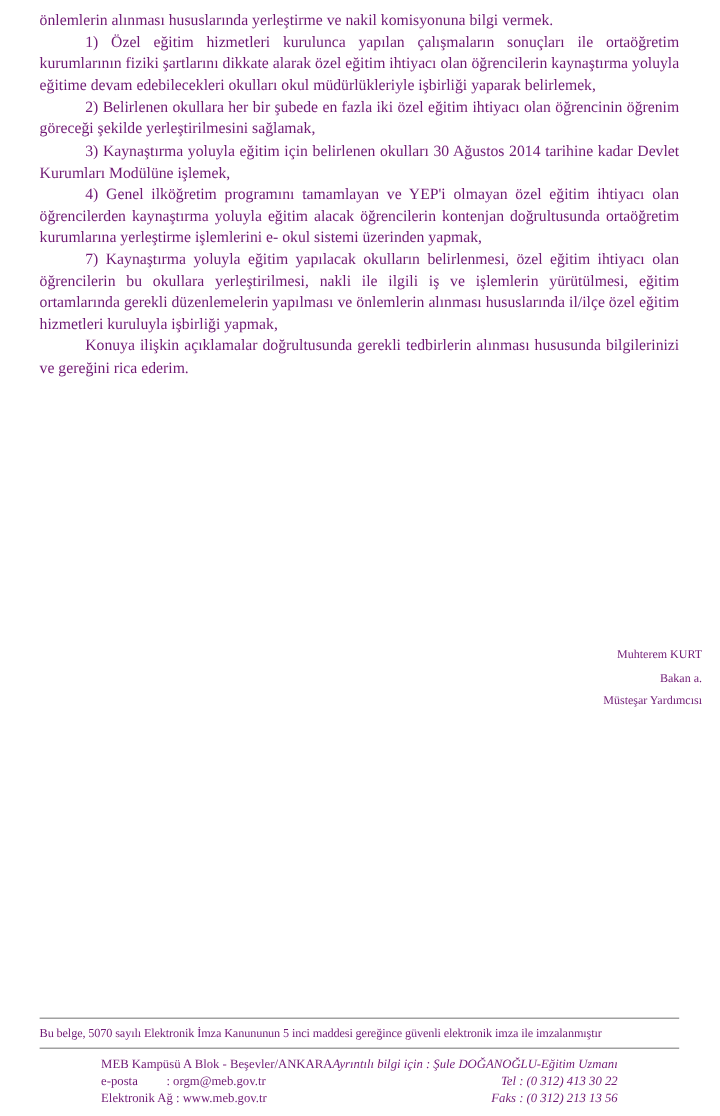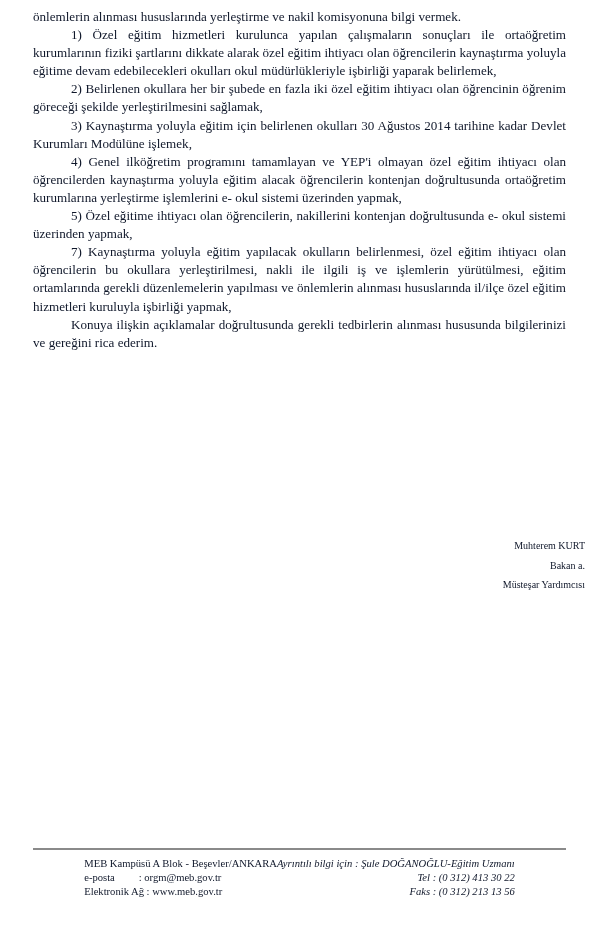--- a/index.html
+++ b/index.html
@@ -6,21 +6,21 @@
     margin: 0;
     padding: 0;
     background: #ffffff;
   }
   .page {
     position: relative;
     width: 600px;
     height: 930px;
     background: #ffffff;
     font-family: "Liberation Serif", "DejaVu Serif", serif;
-    color: #0f172a;
+    color: #701a75;
     overflow: hidden;
     box-sizing: border-box;
   }
   .body-area {
     position: absolute;
     left: 33px;
     top: 8px;
     width: 533px;
   }
   p.para {
@@ -103,37 +103,37 @@
 
 
     <p class="para indent">1) Özel eğitim hizmetleri kurulunca yapılan çalışmaların sonuçları ile ortaöğretim kurumlarının fiziki şartlarını dikkate alarak özel eğitim ihtiyacı olan öğrencilerin kaynaştırma yoluyla eğitime devam edebilecekleri okulları okul müdürlükleriyle işbirliği yaparak belirlemek,</p>
 
     <p class="para indent">2) Belirlenen okullara her bir şubede en fazla iki özel eğitim ihtiyacı olan öğrencinin öğrenim göreceği şekilde yerleştirilmesini sağlamak,</p>
 
     <p class="para indent">3) Kaynaştırma yoluyla eğitim için belirlenen okulları 30 Ağustos 2014 tarihine kadar Devlet Kurumları Modülüne işlemek,</p>
 
     <p class="para indent">4) Genel ilköğretim programını tamamlayan ve YEP'i olmayan özel eğitim ihtiyacı olan öğrencilerden kaynaştırma yoluyla eğitim alacak öğrencilerin kontenjan doğrultusunda ortaöğretim kurumlarına yerleştirme işlemlerini e- okul sistemi üzerinden yapmak,</p>
 
-    <p class="para indent">5) Özel eğitime ihtiyacı olan öğrencilerin, nakillerini kontenjan doğrultusunda e- okul sistemi üzerinden yapmak,</p>
 
 
     <p class="para indent">7) Kaynaştırma yoluyla eğitim yapılacak okulların belirlenmesi, özel eğitim ihtiyacı olan öğrencilerin bu okullara yerleştirilmesi,  nakli ile ilgili iş ve işlemlerin yürütülmesi, eğitim ortamlarında gerekli düzenlemelerin yapılması ve önlemlerin alınması hususlarında il/ilçe özel eğitim hizmetleri kuruluyla işbirliği yapmak,</p>
 
     <p class="para indent">Konuya ilişkin açıklamalar doğrultusunda gerekli tedbirlerin alınması hususunda bilgilerinizi ve gereğini rica ederim.</p>
 
   </div>
 
   <div class="signature">
     <div>Muhterem KURT</div>
     <div>Bakan a.</div>
     <div>Müsteşar Yardımcısı</div>
   </div>
 
   <div class="footer">
     <div class="rule"></div>
+    <div class="esign-note">Bu belge, 5070 sayılı Elektronik İmza Kanununun 5 inci maddesi gereğince güvenli elektronik imza ile imzalanmıştır</div>
     <div class="rule"></div>
     <div class="footer-cols">
       <div class="footer-left">
         <div class="row">MEB Kampüsü A Blok - Beşevler/ANKARA</div>
         <div class="row">e-posta         : orgm@meb.gov.tr</div>
         <div class="row">Elektronik Ağ : www.meb.gov.tr</div>
       </div>
       <div class="footer-right">
         <div class="row">Ayrıntılı bilgi için : Şule DOĞANOĞLU-Eğitim Uzmanı</div>
         <div class="row">Tel : (0 312) 413 30 22</div>

